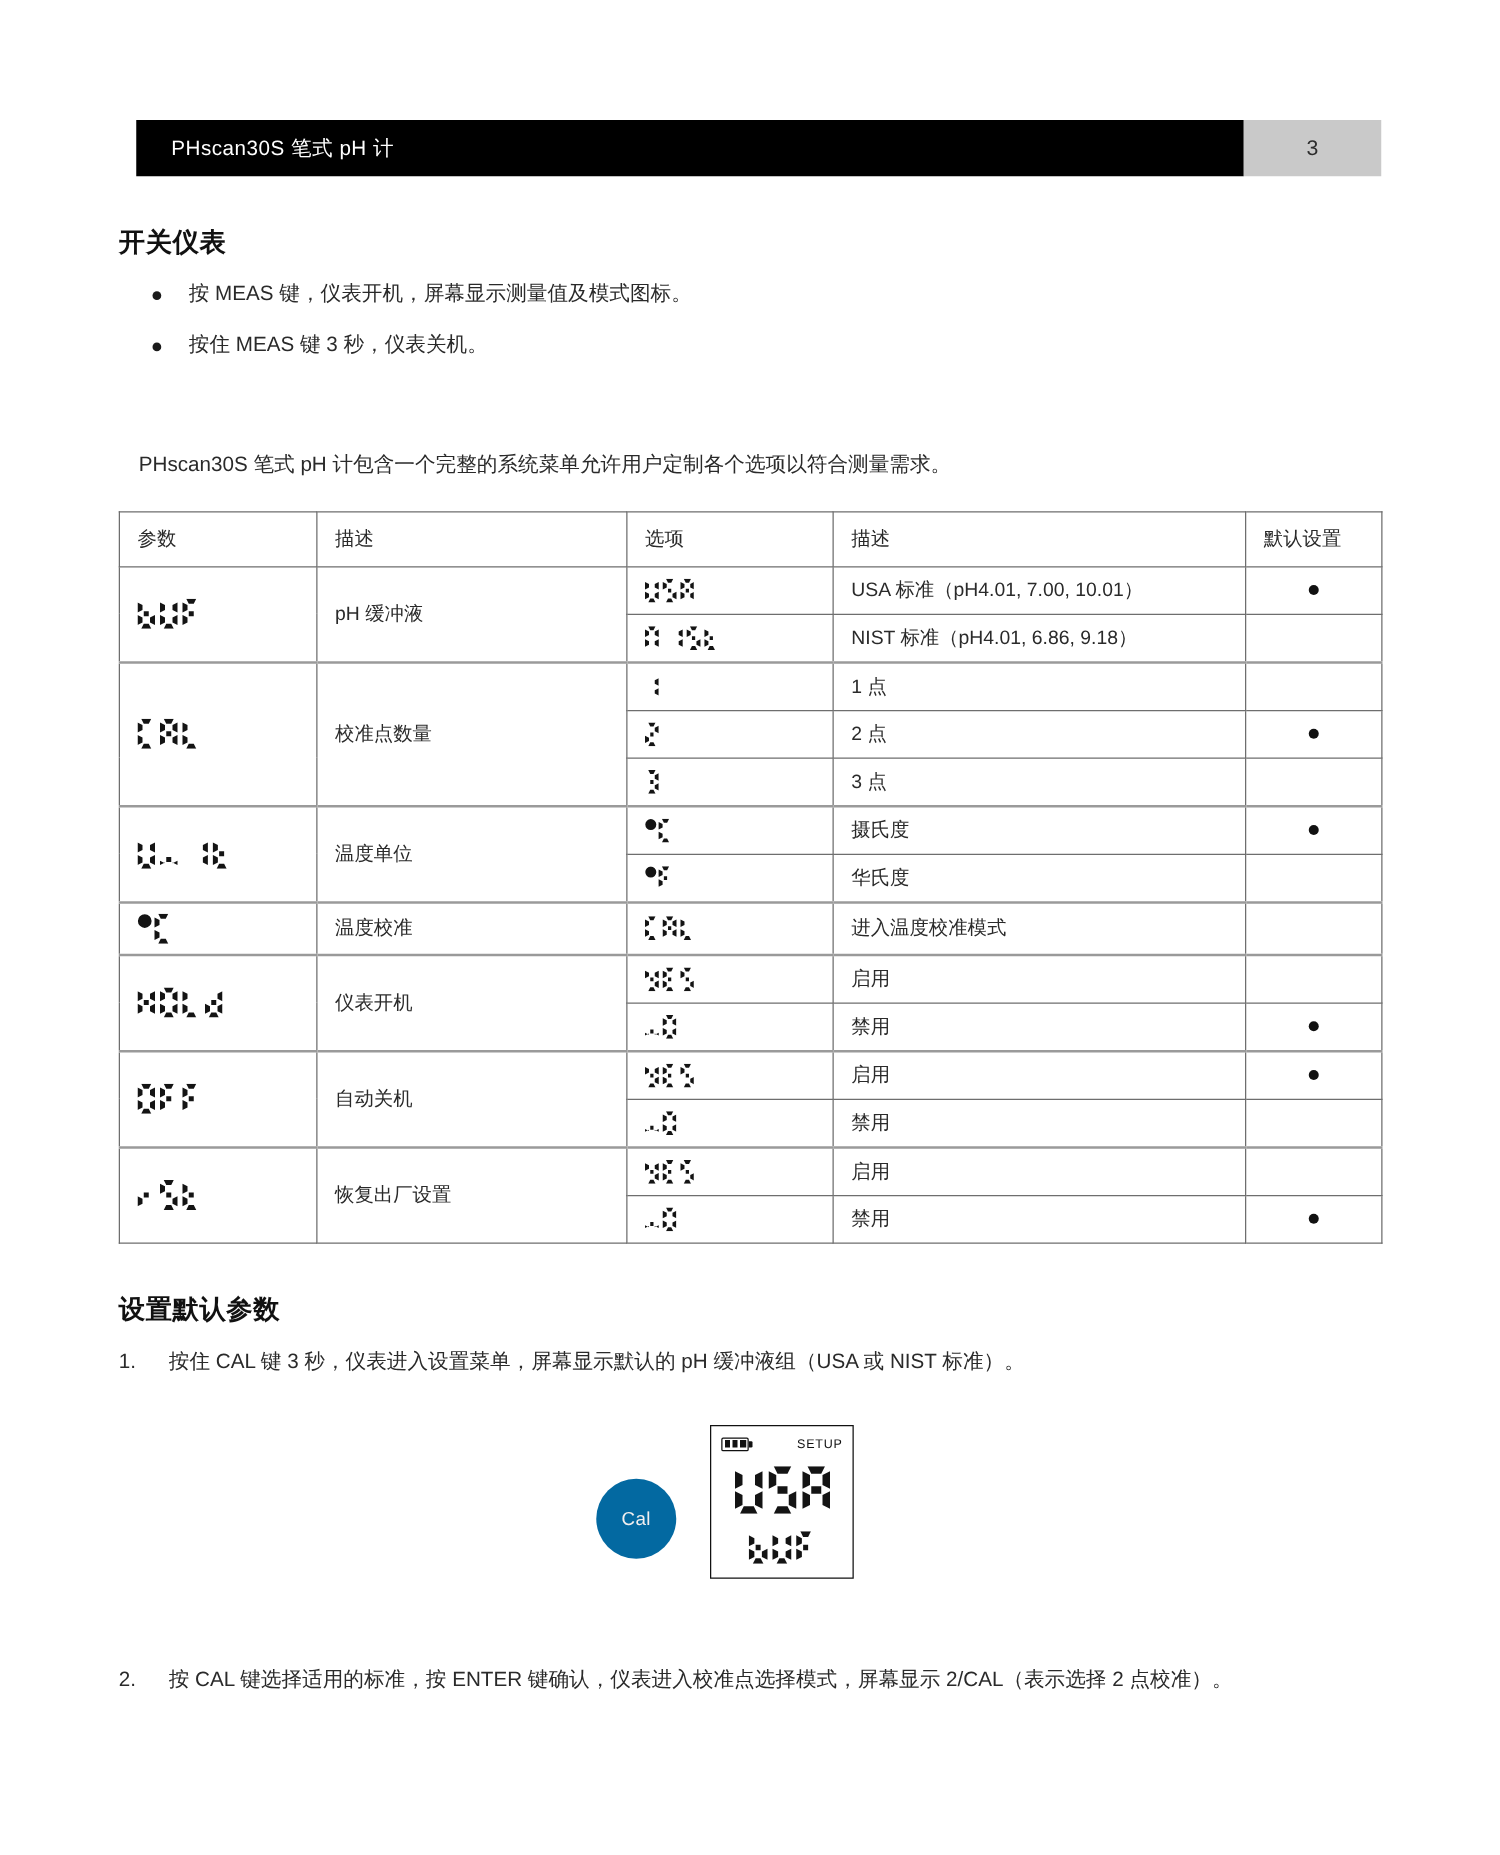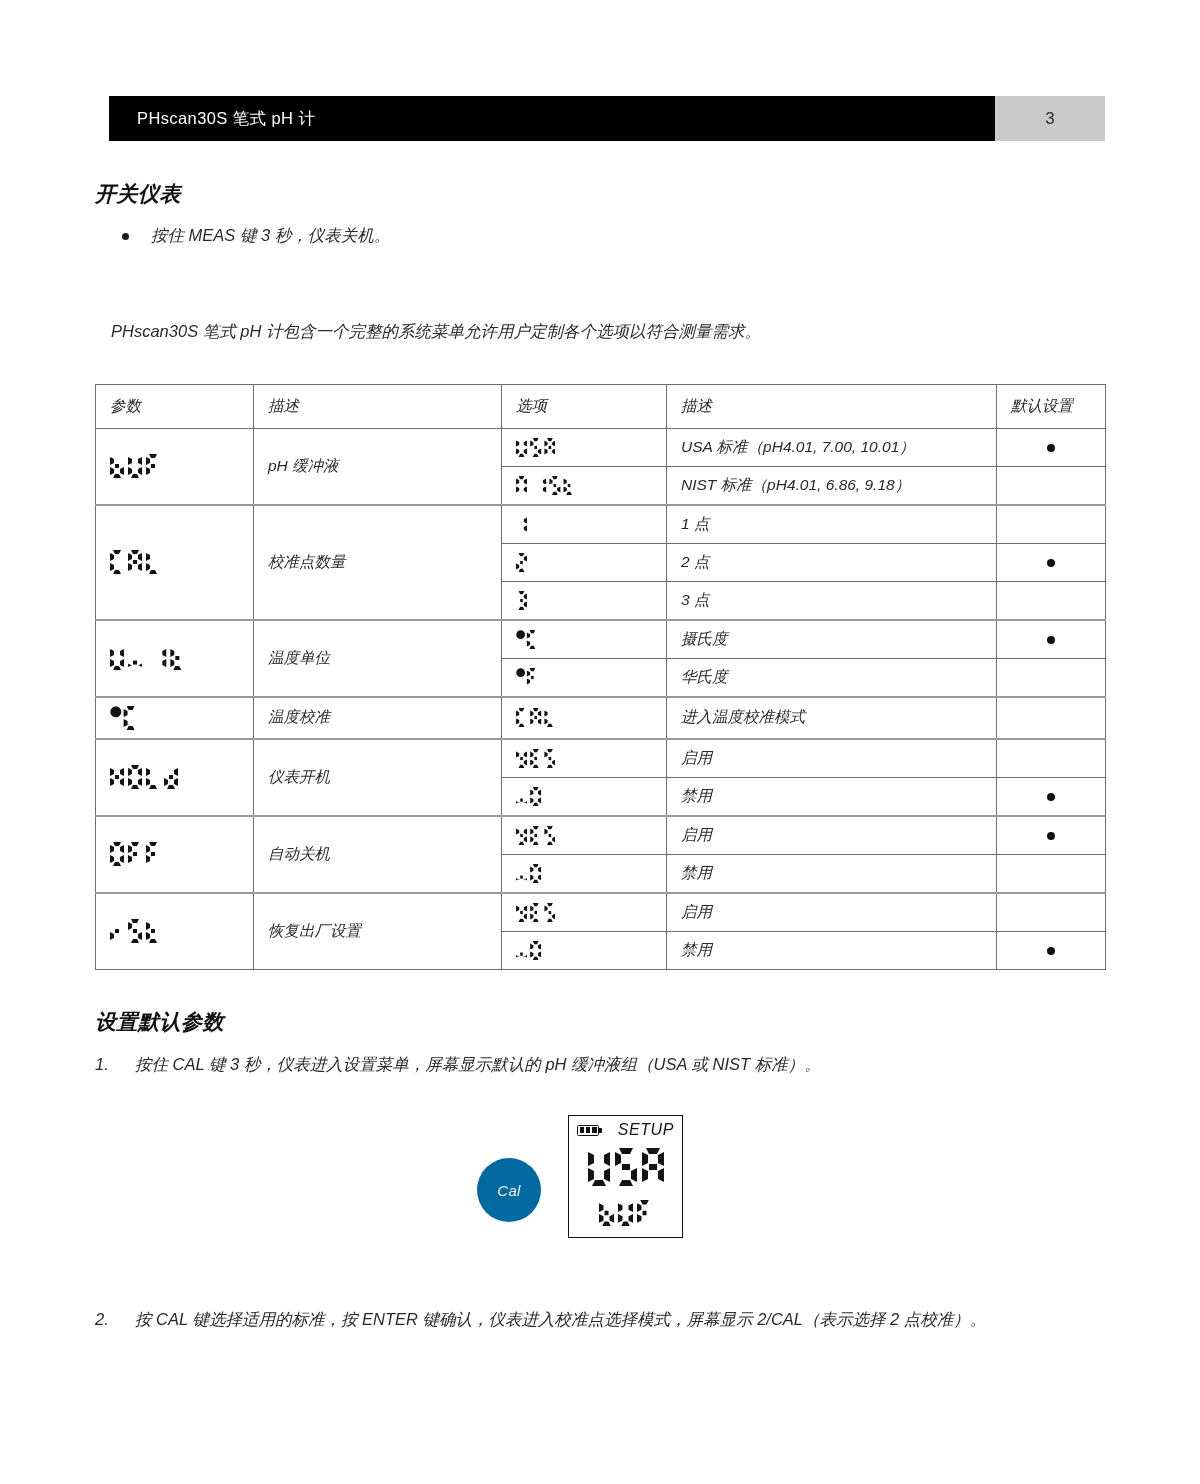--- a/index.html
+++ b/index.html
@@ -44,21 +44,20 @@
     justify-content: center;
     color: #2c2c2c;
     font-size: 17px;
   }
 
   
   .content {
     position: absolute;
     left: 95px; top: 180px;
     width: 1010px;
-    font-style: italic;
   }
 
   h2.section {
     font-size: 21px;
     font-weight: bold;
     margin: 0 0 16px 0;
     color: #111;
     letter-spacing: 0.5px;
   }
 
@@ -92,21 +91,21 @@
   }
 
   .gap-big { height: 38px; }
   .gap-mid { height: 22px; }
 
   
   table.menu {
     border-collapse: collapse;
     width: 1010px;
     table-layout: fixed;
-    margin-top: 40px;
+    margin-top: 24px;
   }
   table.menu col.c1 { width: 158px; }
   table.menu col.c2 { width: 248px; }
   table.menu col.c3 { width: 165px; }
   table.menu col.c4 { width: 330px; }
   table.menu col.c5 { width: 109px; }
 
   table.menu th, table.menu td {
     border: 1px solid #6e6e6e;
     padding: 8px 14px;
@@ -217,21 +216,21 @@
   .battery::after {
     content: "";
     position: absolute;
     right: -4px; top: 2.5px;
     width: 2.6px; height: 4.5px;
     background: #111;
     border-radius: 0 1px 1px 0;
   }
   .battery i { flex: 1; height: 100%; background: #111; display: block; }
   .setup-label {
-    font-size: 16px;
+    font-size: 10px;
     letter-spacing: 0.6px;
     color: #111;
   }
   .lcd-main {
     position: absolute;
     left: 0; top: 32px;
     width: 100%;
     display: flex;
     justify-content: center;
   }
@@ -252,20 +251,21 @@
   </div>
   <div class="header-page">
     <span>3</span>
   </div>
 </div>
 
 <div class="content">
 
   <h2 class="section">开关仪表</h2>
   <ul class="bullets">
+    <li>按 MEAS 键，仪表开机，屏幕显示测量值及模式图标。</li>
     <li>按住 MEAS 键 3 秒，仪表关机。</li>
   </ul>
 
   <div class="gap-big"></div>
 
   <p class="para">PHscan30S 笔式 pH 计包含一个完整的系统菜单允许用户定制各个选项以符合测量需求。</p>
 
   <table class="menu">
     <colgroup>
       <col class="c1">

